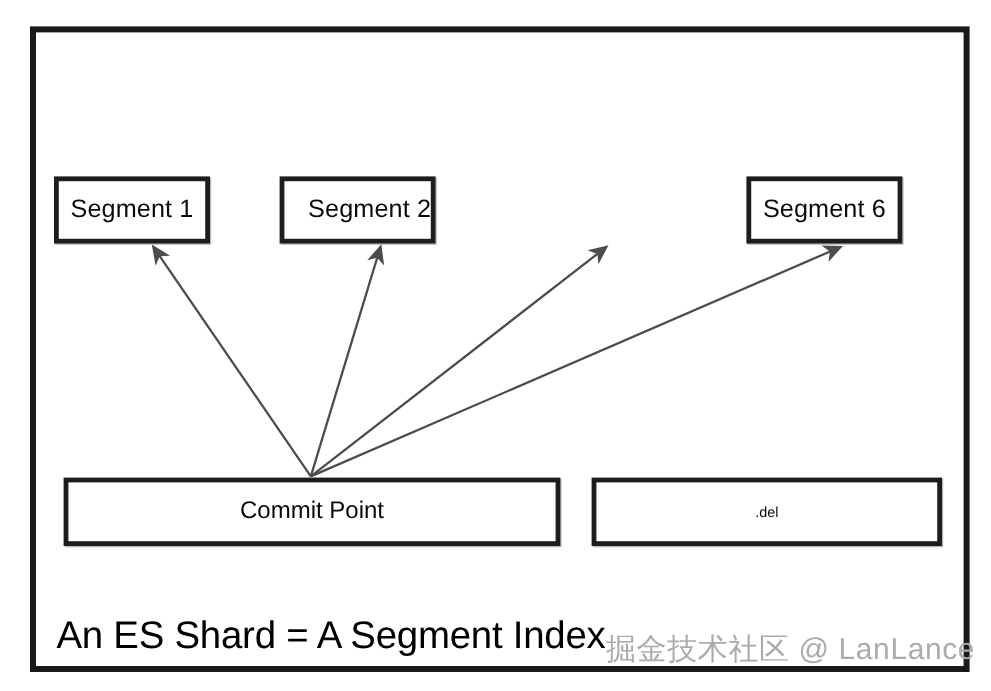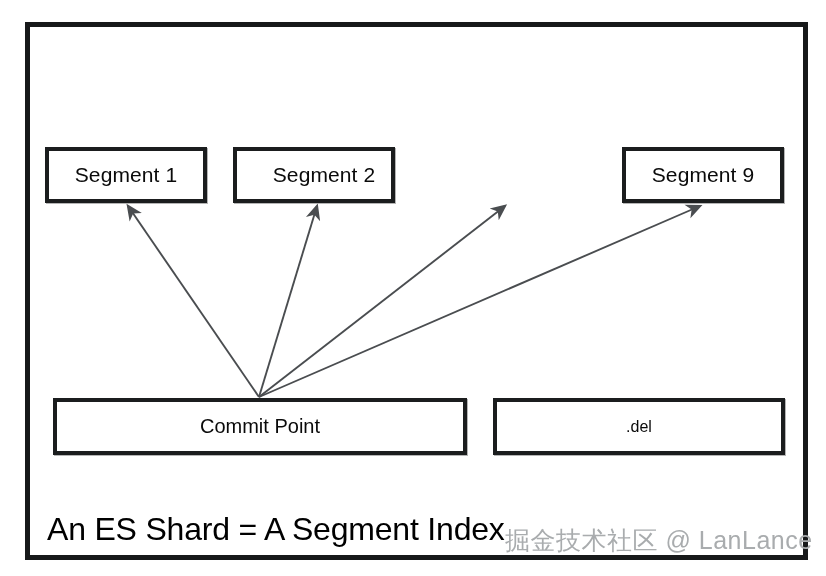--- a/index.html
+++ b/index.html
@@ -35,21 +35,21 @@
     display: flex;
     align-items: center;
     justify-content: center;
     box-shadow: 1px 1px 0 0 rgba(120,120,120,0.55);
   }
   .node-label {
     font-family: "Liberation Sans", sans-serif;
     color: #0a0a0a;
     white-space: nowrap;
   }
-  .segment-box { width: 162px; height: 56px; top: 147px; }
+  .segment-box { width: 130px; height: 56px; top: 147px; }
   .segment-box .node-label { font-size: 21px; letter-spacing: 0.1px; }
   #segment-1 { left: 45px; }
   #segment-2 { left: 233px; padding-left: 20px; }
   #segment-3 { left: 425px; }
   #segment-4 { left: 622px; }
 
   #commit-point-box {
     left: 53px;
     top: 398px;
     width: 414px;
@@ -57,21 +57,21 @@
     text-align: right;
   }
   #commit-point-box .node-label { font-size: 20px; }
 
   #del-box {
     left: 493px;
     top: 398px;
     width: 292px;
     height: 57px;
   }
-  #del-box .node-label { font-size: 16px; }
+  #del-box .node-label { font-size: 12px; }
 
   #arrow-layer {
     position: absolute;
     left: 0;
     top: 0;
     width: 826px;
     height: 576px;
     pointer-events: none;
   }
 
@@ -118,21 +118,21 @@
   <div class="node-box segment-box" id="segment-1">
     <span class="node-label">Segment 1</span>
   </div>
 
   <div class="node-box segment-box" id="segment-2">
     <span class="node-label">Segment 2</span>
   </div>
 
 
   <div class="node-box segment-box" id="segment-4">
-    <span class="node-label">Segment 9</span>
+    <span class="node-label">Segment 6</span>
   </div>
 
   <div class="node-box" id="commit-point-box">
     <span class="node-label">Commit Point</span>
   </div>
 
   <div class="node-box" id="del-box">
     <span class="node-label">.del</span>
   </div>
 

